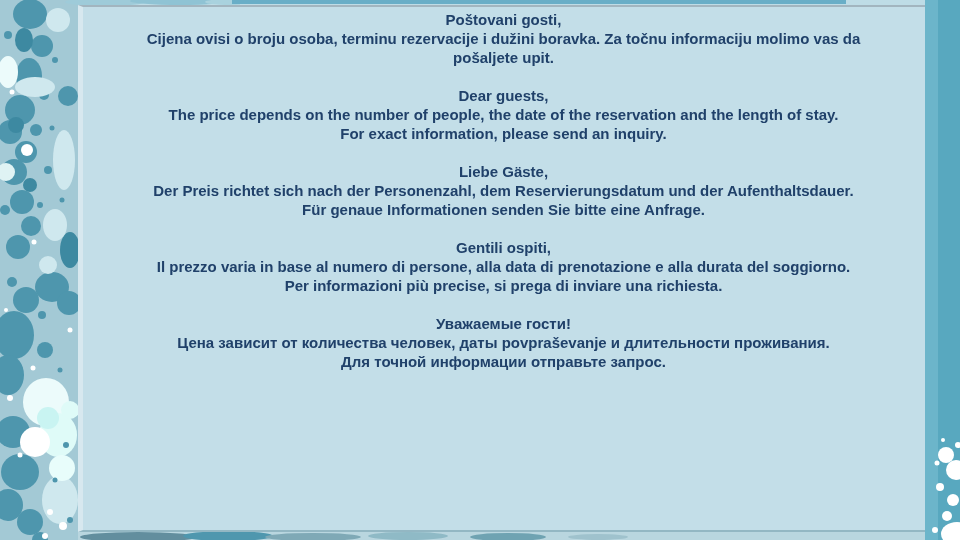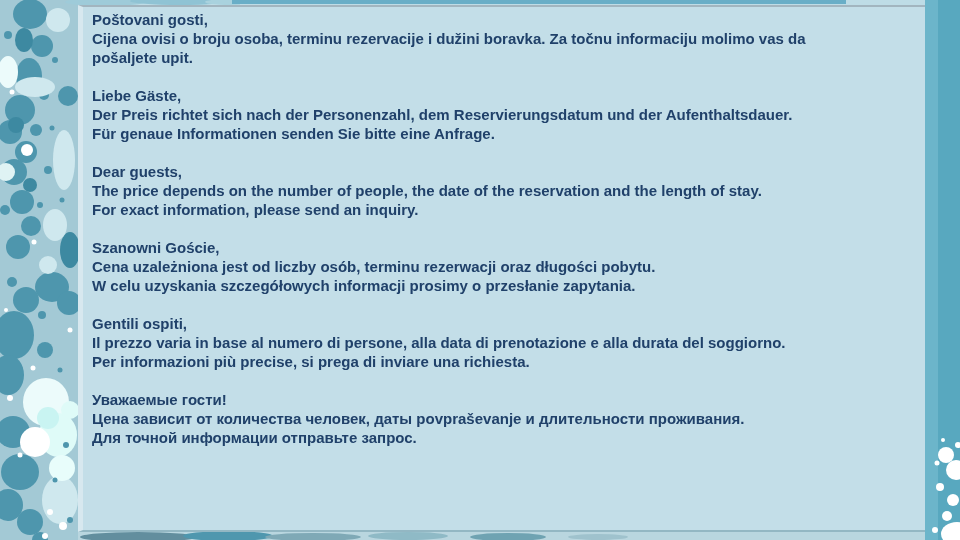--- a/index.html
+++ b/index.html
@@ -59,20 +59,21 @@
     border-bottom: 2px solid #93b7c3;
     padding: 3px 10px 0 9px;
   }
   .notice {
     margin: 0 0 19px 0;
     white-space: pre-line;
     font-weight: bold;
     font-size: 15px;
     line-height: 19px;
     color: var(--text);
+    text-align: center;
   }
 </style>
 </head>
 <body>
 
 <div class="screen">
 
   <svg class="left-strip" viewBox="0 0 78 540" preserveAspectRatio="none" xmlns="http://www.w3.org/2000/svg">
     <rect x="0" y="0" width="78" height="540" fill="#a3c9d5"></rect>
 
@@ -195,29 +196,26 @@
     <ellipse cx="235" cy="7" rx="48" ry="4" fill="#7fa9b6"></ellipse>
     <ellipse cx="330" cy="6" rx="40" ry="4" fill="#8fbac6"></ellipse>
     <ellipse cx="430" cy="7" rx="38" ry="4" fill="#6fa3b2"></ellipse>
     <ellipse cx="520" cy="7" rx="30" ry="3" fill="#9fc2cd"></ellipse>
   </svg>
 
   <div class="notice-panel">
     <p class="notice">Poštovani gosti,
 Cijena ovisi o broju osoba, terminu rezervacije i dužini boravka. Za točnu informaciju molimo vas da
 pošaljete upit.</p>
+    <p class="notice">Dear guests,
+The price depends on the number of people, the date of the reservation and the length of stay.
+For exact information,  please send an inquiry.</p>
     <p class="notice">Liebe Gäste,
 Der Preis richtet sich nach der Personenzahl, dem Reservierungsdatum und der Aufenthaltsdauer.
 Für genaue Informationen senden Sie bitte eine Anfrage.</p>
-    <p class="notice">Dear guests,
-The price depends on the number of people, the date of the reservation and the length of stay.
-For exact information,  please send an inquiry.</p>
-    <p class="notice">Szanowni Goście,
-Cena uzależniona jest od liczby osób, terminu rezerwacji oraz długości pobytu.
-W celu uzyskania szczegółowych informacji prosimy o przesłanie zapytania.</p>
     <p class="notice">Gentili ospiti,
 Il prezzo varia in base al numero di persone, alla data di prenotazione e alla durata del soggiorno.
 Per informazioni più precise, si prega di inviare una richiesta.</p>
     <p class="notice">Уважаемые гости!
 Цена зависит от количества человек, даты povpraševanje и длительности проживания.
 Для точной информации отправьте запрос.</p>
   </div>
 
 </div>
 

